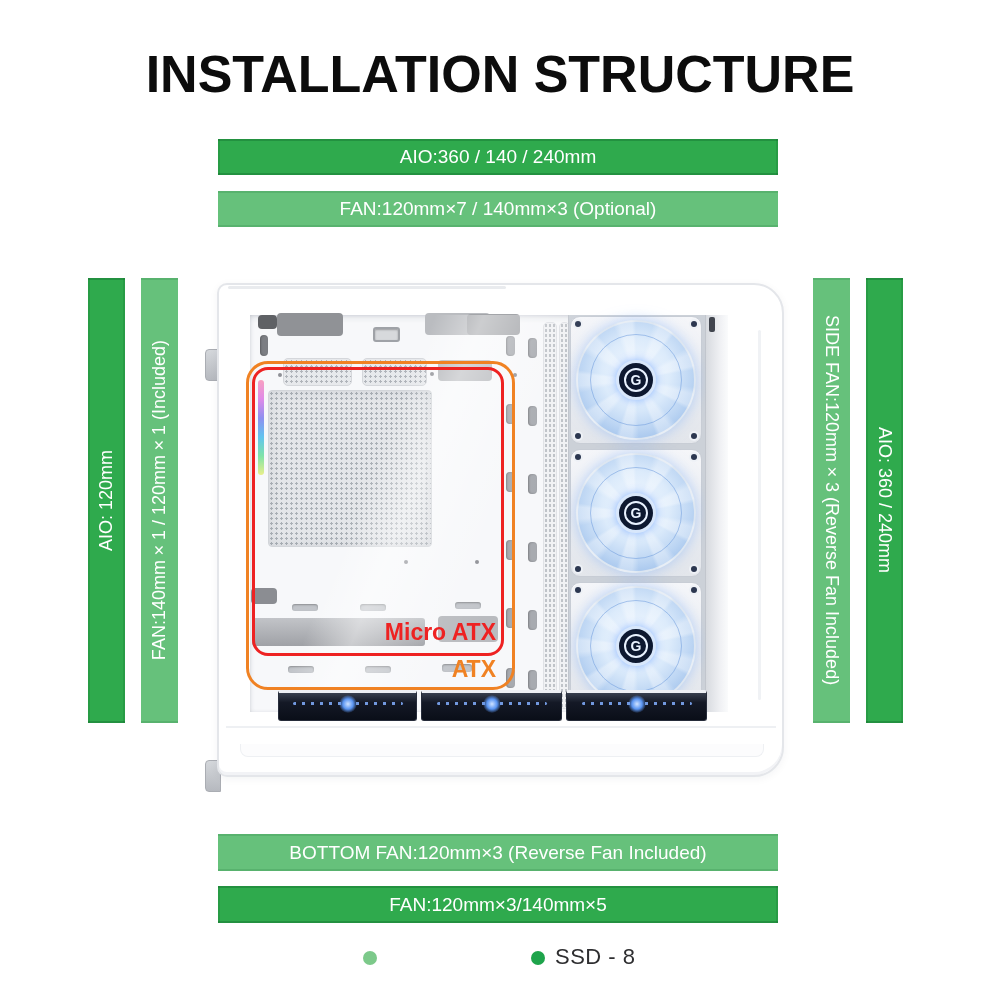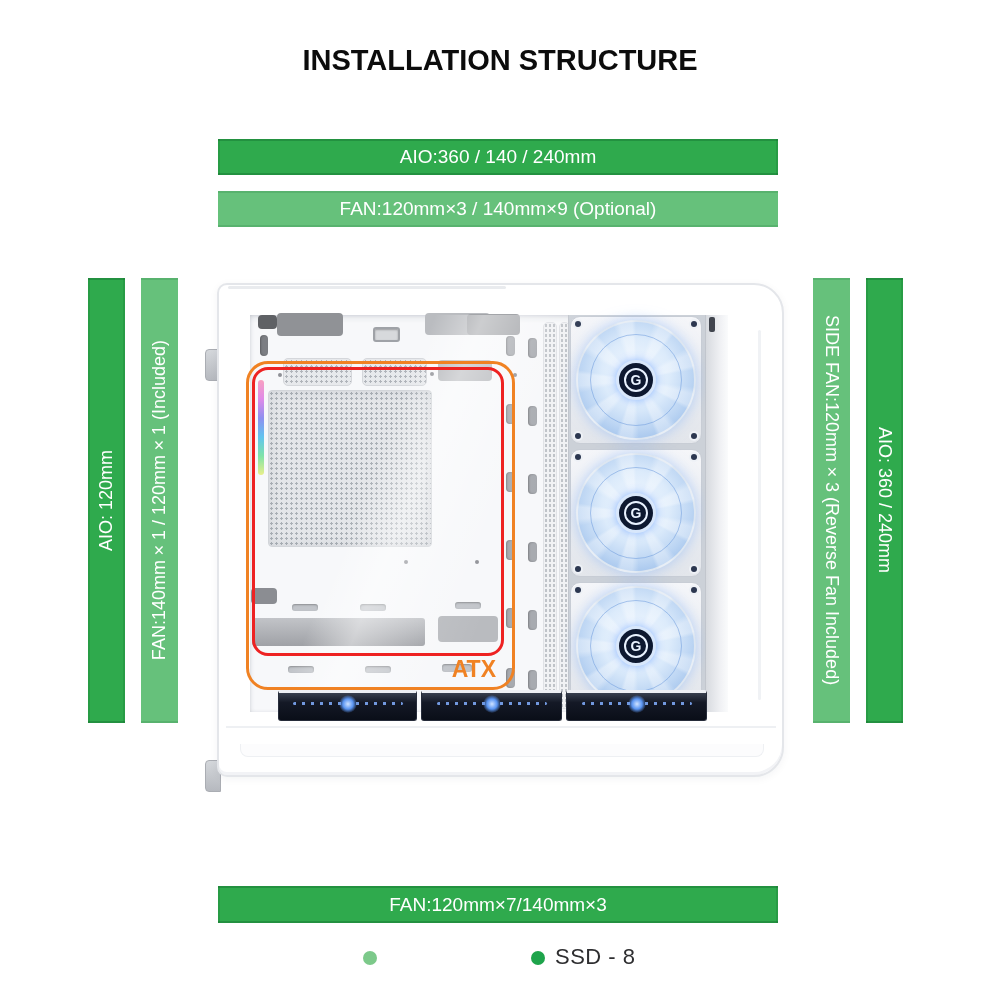--- a/index.html
+++ b/index.html
@@ -2,21 +2,21 @@
 <html><head>
 <meta charset="utf-8">
 <style>
   html,body{margin:0;padding:0;background:#ffffff;}
   .page{position:relative;width:1000px;height:1000px;background:#ffffff;overflow:hidden;
         font-family:"Liberation Sans",sans-serif;}
   .abs{position:absolute;}
 
   
   .title{position:absolute;left:0;top:44px;width:1000px;text-align:center;
-         font-size:29px;font-weight:800;letter-spacing:0px;color:#0c0c0c;}
+         font-size:52px;font-weight:800;letter-spacing:0px;color:#0c0c0c;}
 
   
   .banner{position:absolute;display:flex;align-items:center;justify-content:center;
           color:#ffffff;text-align:center;}
   .banner.h{left:218px;width:560px;height:36px;font-size:19px;}
   .banner.v{top:278px;width:37px;height:445px;}
   .banner.dark{background:#2faa4d;box-shadow:inset 0 2px 0 rgba(15,100,40,.35),inset 0 -2px 0 rgba(15,100,40,.35),inset 2px 0 0 rgba(15,100,40,.2),inset -2px 0 0 rgba(15,100,40,.2);}
   .banner.light{background:#66c17b;box-shadow:inset 0 2px 0 rgba(25,110,55,.18),inset 0 -2px 0 rgba(25,110,55,.18);}
   .vtext{writing-mode:vertical-rl;font-size:18px;white-space:nowrap;}
   .flip .vtext{transform:rotate(180deg);}
@@ -105,21 +105,21 @@
 <body>
 
 <div class="page">
 
   <div class="title">INSTALLATION STRUCTURE</div>
 
   <div class="banner h dark" style="top:139px">
     <span>AIO:360 / 140 / 240mm</span>
   </div>
   <div class="banner h light" style="top:191px">
-    <span>FAN:120mm×3 / 140mm×9 (Optional)</span>
+    <span>FAN:120mm×7 / 140mm×3 (Optional)</span>
   </div>
 
   <div class="banner v dark flip" style="left:88px">
     <span class="vtext">AIO: 120mm</span>
   </div>
   <div class="banner v light flip" style="left:141px">
     <span class="vtext">FAN:140mm×1 / 120mm×1 (Included)</span>
   </div>
 
   <div class="banner v light" style="left:813px">
@@ -235,24 +235,28 @@
 
   <div class="bfan" style="left:278px;width:137px;"></div>
   <div class="bfan" style="left:421px;width:139px;"></div>
   <div class="bfan" style="left:566px;width:139px;"></div>
 
   <div class="seam" style="left:226px;top:726px;width:550px;height:2px;"></div>
   <div class="step"></div>
 
   <div class="atx-box"></div>
   <div class="matx-box"></div>
+  <div class="matx-label">Micro ATX</div>
   <div class="atx-label">ATX</div>
 
+  <div class="banner h light" style="top:834px;height:37px;">
+    <span>BOTTOM FAN:120mm×3 (Reverse Fan Included)</span>
+  </div>
   <div class="banner h dark" style="top:886px;height:37px;">
-    <span>FAN:120mm×7/140mm×3</span>
+    <span>FAN:120mm×3/140mm×5</span>
   </div>
 
   <div class="leg-dot" style="left:363px;top:951px;background:#7cc98a;"></div>
   <div class="leg-txt" style="left:386px;top:996px;font-style:italic;">HDD - 2</div>
   <div class="leg-dot" style="left:531px;top:951px;background:#1ea44b;"></div>
   <div class="leg-txt" style="left:555px;top:944px;">SSD - 8</div>
 
 </div>
 
 </body></html>

